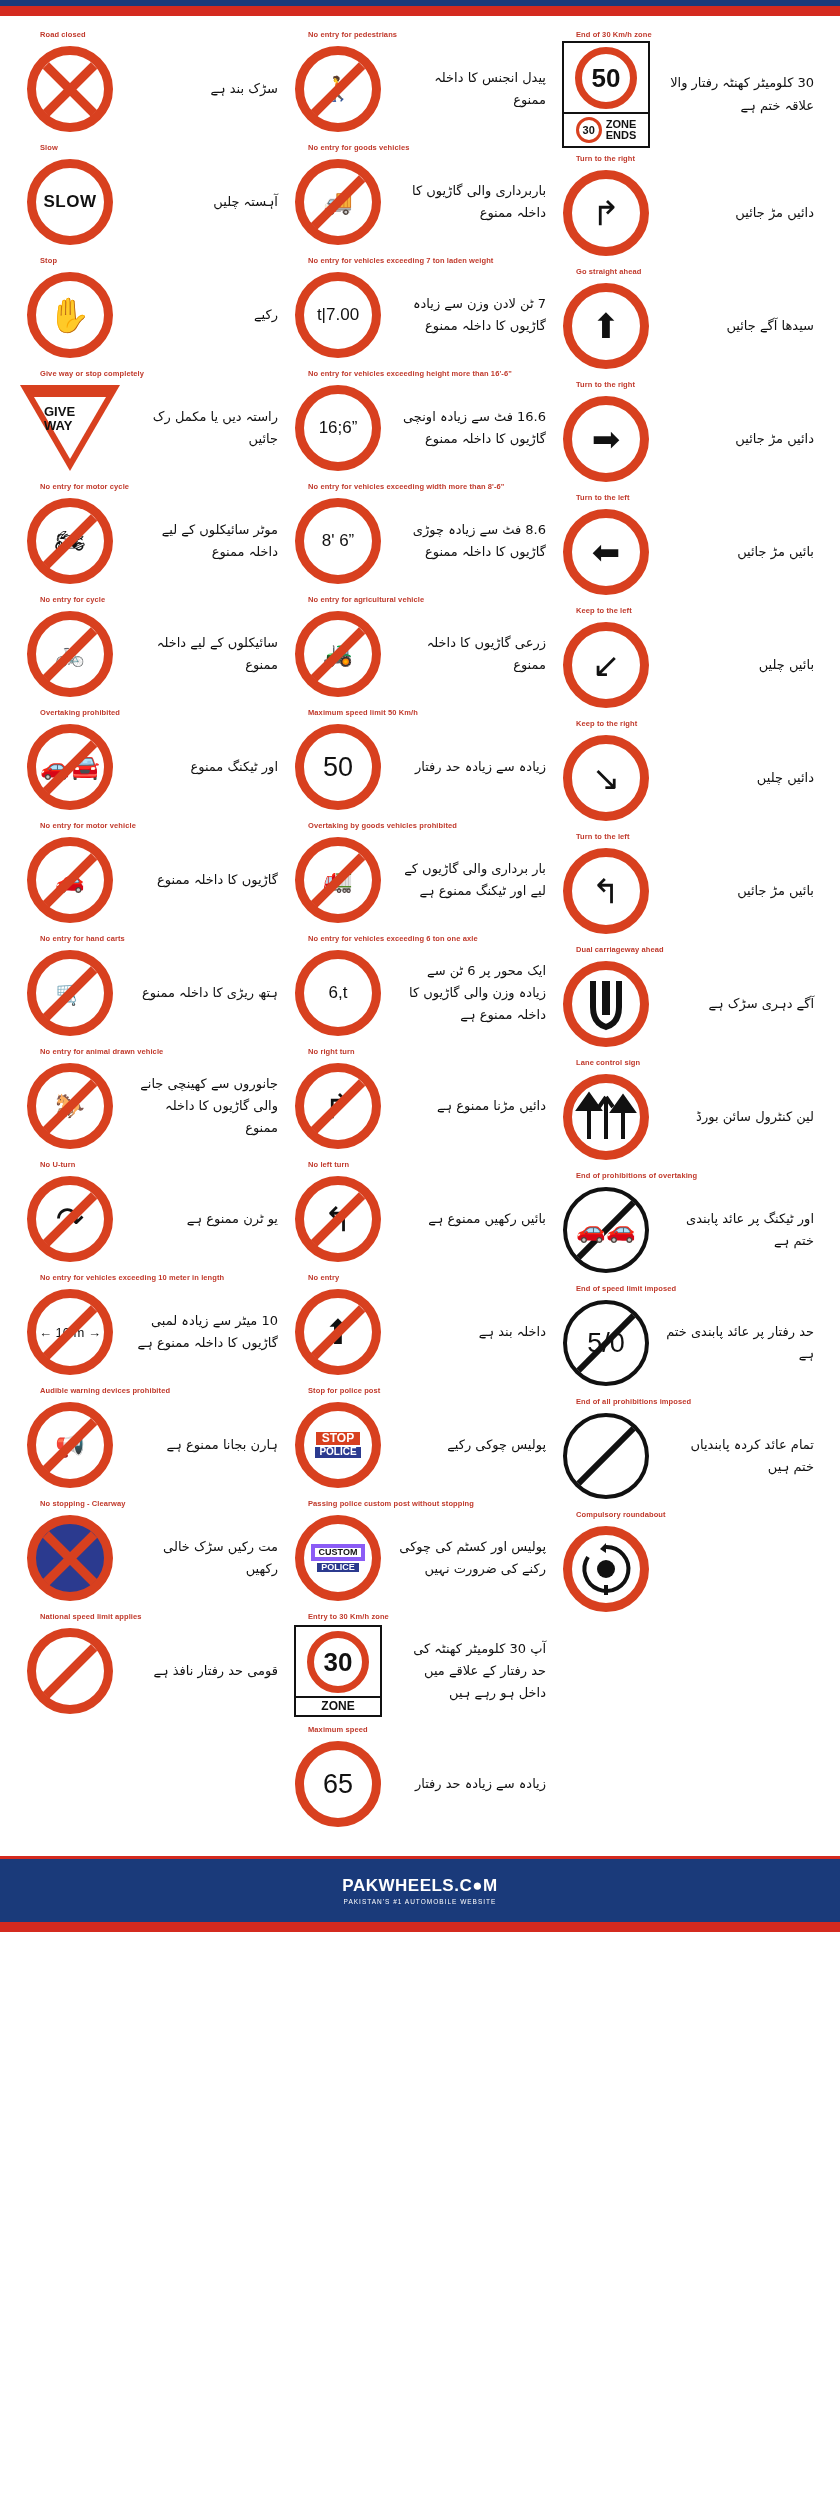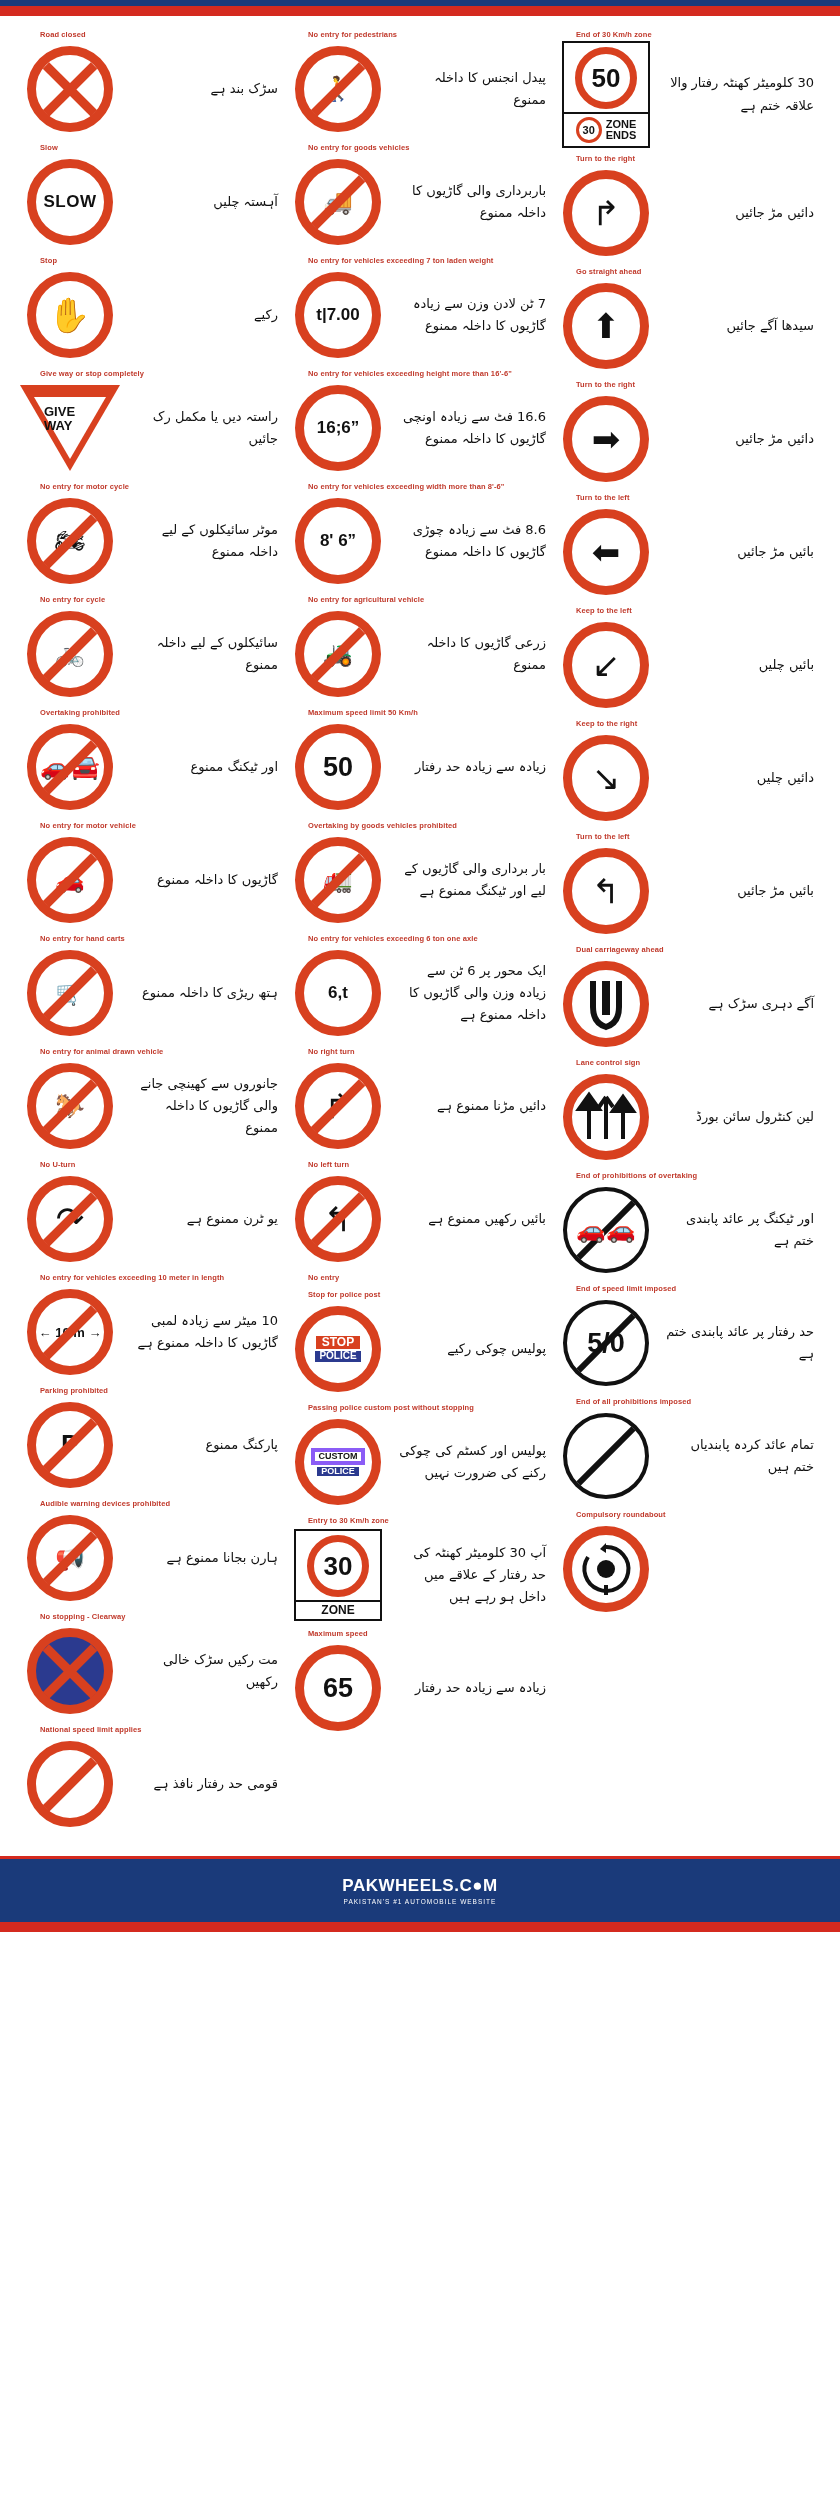--- a/index.html
+++ b/index.html
@@ -107,21 +107,21 @@
   .glyph {
     font-size: 34px;
     line-height: 1;
     color: #111;
     z-index: 2;
     font-family: "DejaVu Sans", sans-serif;
   }
   .glyph.small { font-size: 24px; }
   .num {
     font-size: 27px;
-    font-weight: bold;
+    font-weight: normal;
     color: #111;
     z-index: 2;
     font-family: "Liberation Sans", sans-serif;
   }
   .num.sm { font-size: 17px; }
   .num.xs { font-size: 13px; }
   .word {
     font-size: 17px;
     font-weight: bold;
     letter-spacing: .5px;
@@ -374,32 +374,20 @@
             <div class="circle">
                 <span class="num xs">← 10 m →</span>
                 <div class="slash"></div>
               </div>
           </div>
           <div class="urdu">10 میٹر سے زیادہ لمبی
 گاڑیوں کا داخلہ ممنوع ہے</div>
         </div>
       </div>
 
-      <div class="item">
-        <div class="item-title">Parking prohibited</div>
-        <div class="item-body">
-          <div class="sign-wrap">
-            <div class="circle">
-                <span class="num">P</span>
-                <div class="slash"></div>
-              </div>
-          </div>
-          <div class="urdu">پارکنگ ممنوع</div>
-        </div>
-      </div>
 
       <div class="item">
         <div class="item-title">Audible warning devices prohibited</div>
         <div class="item-body">
           <div class="sign-wrap">
             <div class="circle">
                 <span class="glyph small">📢</span>
                 <div class="slash"></div>
               </div>
           </div>
@@ -577,20 +565,29 @@
                 <span class="glyph">↰</span>
                 <div class="slash"></div>
               </div>
           </div>
           <div class="urdu">بائیں رکھیں ممنوع ہے</div>
         </div>
       </div>
 
       <div class="item">
         <div class="item-title">No entry</div>
+        <div class="item-body">
+          <div class="sign-wrap">
+            <div class="circle">
+                <span class="glyph">⬆</span>
+                <div class="slash"></div>
+              </div>
+          </div>
+          <div class="urdu">داخلہ بند ہے</div>
+        </div>
       </div>
 
       <div class="item">
         <div class="item-title">Stop for police post</div>
         <div class="item-body">
           <div class="sign-wrap">
             <div class="circle">
               <div class="stack">
                 <span style="background:#d8401f;color:#fff;font-size:12px;font-weight:bold;padding:0 6px;">STOP</span>
                 <span style="background:#2b3a8f;color:#fff;font-size:10px;font-weight:bold;padding:0 4px;margin-top:2px;">POLICE</span>

